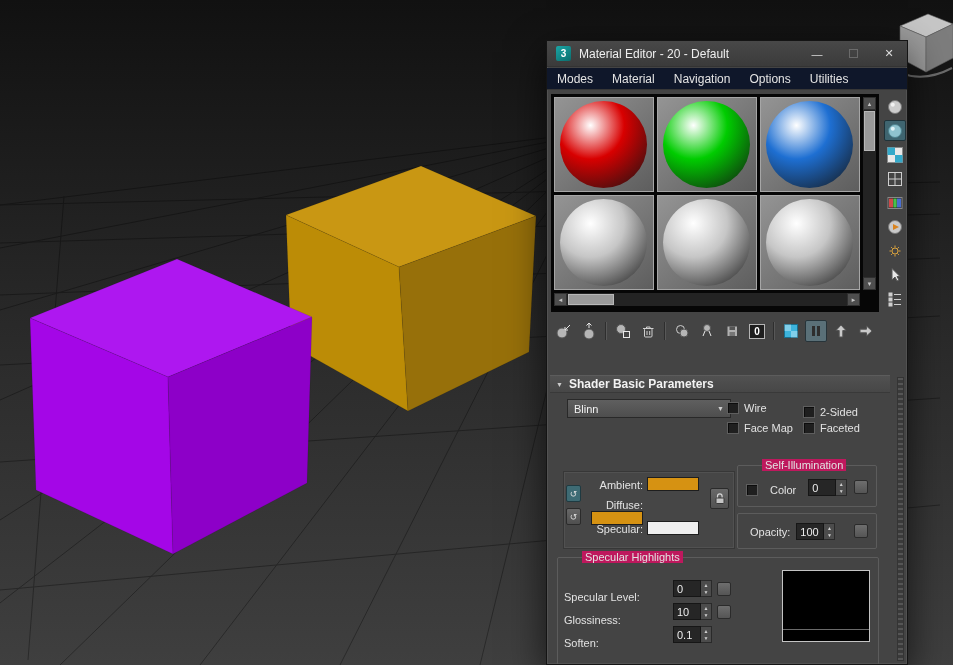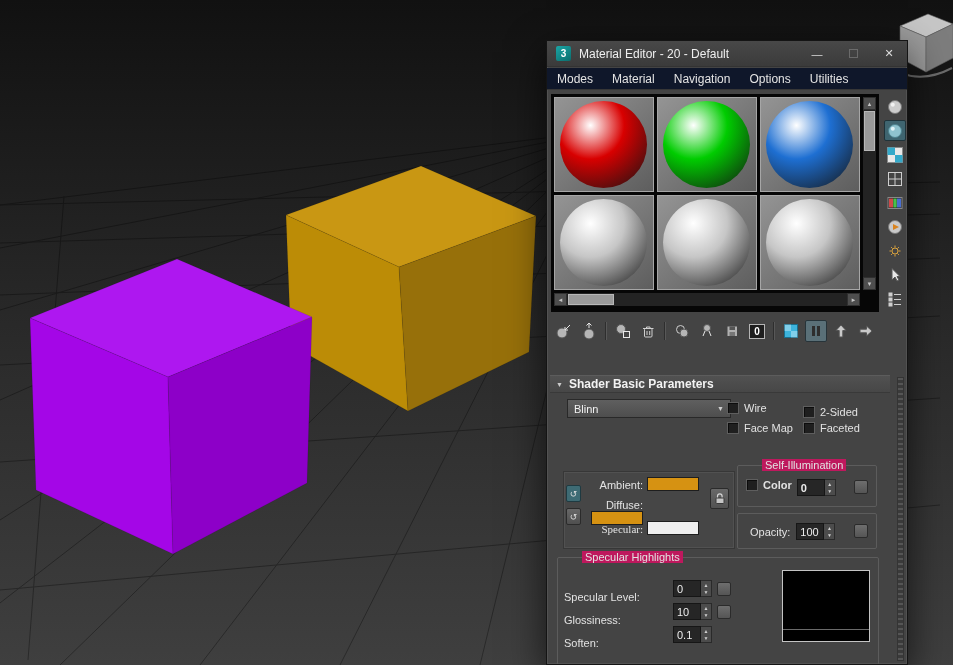--- a/index.html
+++ b/index.html
@@ -120,21 +120,21 @@
     background:linear-gradient(#696969,#525252); border:1px solid #2b2b2b; border-radius:2px;
     display:flex; align-items:center; justify-content:center; }
 
   .group-box { position:absolute; border:1px solid #5c5c5c; border-radius:2px; }
   .group-label { position:absolute; top:-7px; left:24px; background:#be185d; padding:0 3px;
     font-size:11px; color:#e2e2e2; white-space:nowrap; }
   .si-group { left:190px; top:424px; width:140px; height:42px; }
   .op-group { left:190px; top:472px; width:140px; height:36px; }
   .sh-group { left:10px; top:516px; width:322px; height:160px; }
 
-  .si-row { position:absolute; left:8px; top:13px; display:flex; align-items:flex-start; gap:5px;font-weight:bold; }
+  .si-row { position:absolute; left:8px; top:13px; display:flex; align-items:flex-end; gap:12px; }
   .op-row { position:absolute; left:12px; top:9px; display:flex; align-items:center; gap:6px; }
   .inline-label { font-size:11px; color:#e2e2e2; }
 
   .spinner { display:flex; height:17px; }
   .sp-val { min-width:28px; background:#262626; border:1px solid #161616; color:#ececec;
     font-size:11px; padding:0 3px; display:flex; align-items:center; }
   .sp-ar { width:11px; display:flex; flex-direction:column; background:#4c4c4c;
     border:1px solid #2a2a2a; border-left:none; }
   .sp-up,.sp-dn { flex:1; font-size:5px; line-height:6px; color:#cfcfcf;
     display:flex; align-items:center; justify-content:center; }
@@ -437,21 +437,21 @@
       <div class="link-btn pressed" style="top:13px;">↺</div>
       <div class="link-btn" style="top:36px;">↺</div>
       <div class="cg-row" style="top:5px;">
         <span class="cg-label">Ambient:</span>
         <span class="cg-swatch" style="background-color: rgb(214, 146, 18);"></span>
       </div>
       <div class="cg-row" style="top:27px;flex-direction:column;">
         <span class="cg-label">Diffuse:</span>
         <span class="cg-swatch" style="background-color: rgb(214, 146, 18);"></span>
       </div>
-      <div class="cg-row" style="top:49px;font-family:Liberation Serif, serif;">
+      <div class="cg-row" style="top:49px;">
         <span class="cg-label">Specular:</span>
         <span class="cg-swatch" style="background-color: rgb(239, 239, 239);"></span>
       </div>
       <div class="lock-btn">
         <svg width="12" height="14">
             <path d="M3.5 6 V4.2 a2.3 2.3 0 0 1 4.6 0 V6" fill="none" stroke="#d6d6d6" stroke-width="1.2"></path>
             <rect x="2" y="6" width="8" height="5.5" rx="0.8" fill="#c6c6c6" stroke="#3a3a3a"></rect>
           </svg>
       </div>
     </div>

